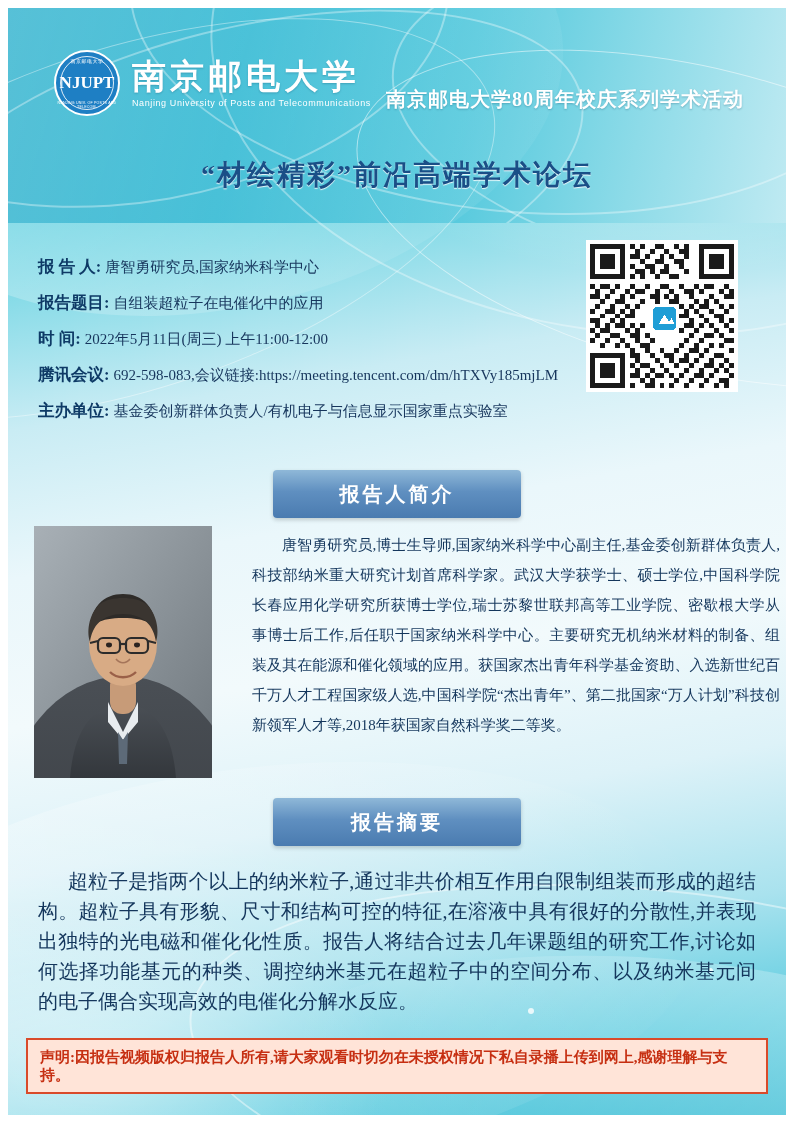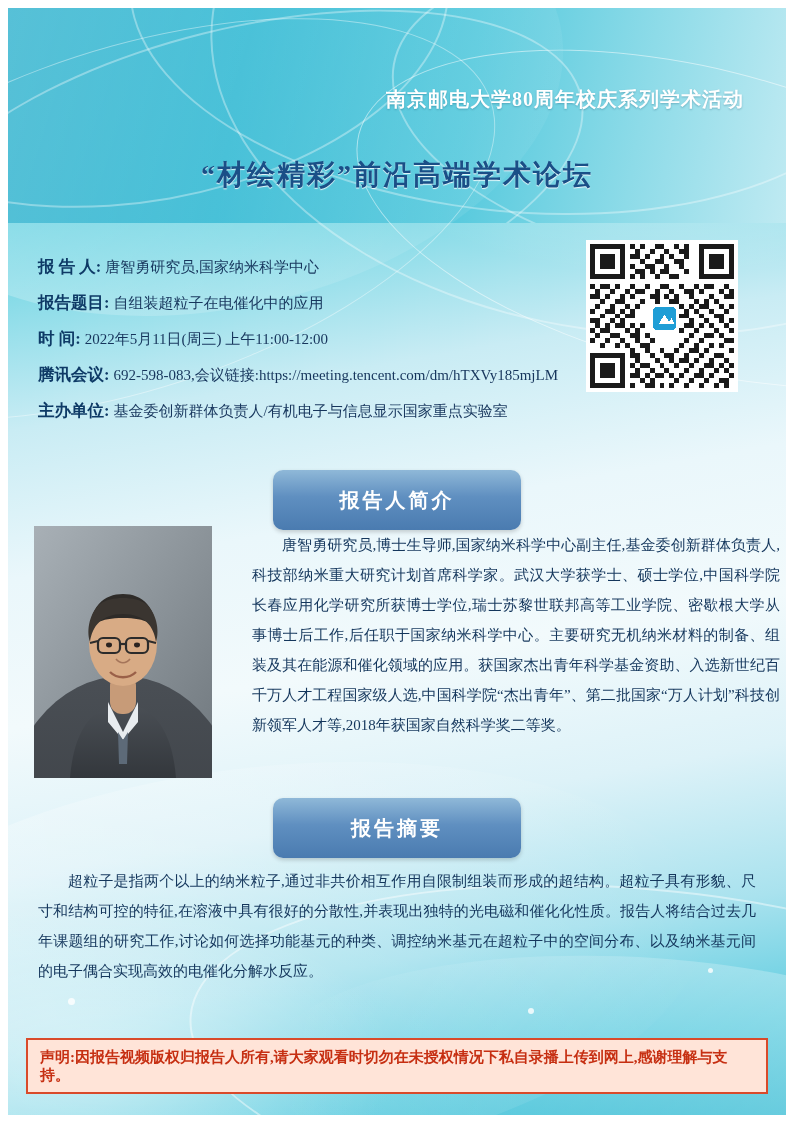--- a/index.html
+++ b/index.html
@@ -219,24 +219,24 @@
     background: #ffffff;
     padding: 4px;
     box-sizing: border-box;
     z-index: 6;
   }
   .qr svg { display: block; }
 
   
   .ribbon {
     position: absolute;
-    width: 248px; height: 60px;
+    width: 248px; height: 48px;
     left: 265px;
     background: linear-gradient(180deg, #8fb8d8 0%, #5f8fc0 45%, #4a7bb0 100%);
-    border-radius: 10px;
+    border-radius: 4px;
     box-shadow: 0 2px 4px rgba(0,0,0,0.18);
     display: flex; align-items: center; justify-content: center;
     z-index: 6;
   }
   .ribbon span {
     font-family: "Liberation Serif", serif;
     font-size: 20px;
     font-weight: bold;
     color: #ffffff;
     letter-spacing: 3px;
@@ -263,21 +263,21 @@
     text-align: justify;
     text-indent: 30px;
     z-index: 6;
     margin-left: 8px;
   }
   .abs-text {
     position: absolute;
     left: 30px; top: 858px;
     width: 718px;
     font-family: "Liberation Serif", serif;
-    font-size: 15px;
+    font-size: 20px;
     line-height: 30px;
     color: #14365c;
     text-align: justify;
     text-indent: 30px;
     z-index: 6;
   }
   .notice {
     position: absolute;
     left: 18px; top: 1030px;
     width: 742px;
@@ -314,20 +314,32 @@
     <div class="wave w3"></div>
     <div class="wave w4"></div>
     <div class="wave w5"></div>
     <div class="wave w6"></div>
     <div class="wave w7"></div>
     <div class="dot" style="left:60px; top:990px; width:7px; height:7px;"></div>
     <div class="dot" style="left:150px; top:1040px; width:5px; height:5px;"></div>
     <div class="dot" style="left:520px; top:1000px; width:6px; height:6px;"></div>
     <div class="dot" style="left:700px; top:960px; width:5px; height:5px;"></div>
 
+    <div class="logo-row">
+      <div class="crest">
+        <div class="crest-ring"></div>
+        <div class="crest-top">南京邮电大学</div>
+        <div class="crest-mid">NJUPT</div>
+        <div class="crest-bottom">NANJING UNIV. OF POSTS AND TELECOM.</div>
+      </div>
+      <div class="univ-names">
+        <div class="univ-cn">南京邮电大学</div>
+        <div class="univ-en">Nanjing University of Posts and Telecommunications</div>
+      </div>
+    </div>
 
     <div class="series-title">南京邮电大学80周年校庆系列学术活动</div>
     <div class="main-title">“材绘精彩”前沿高端学术论坛</div>
 
     <div class="info">
       <div class="info-row">
         <span class="info-label">报 告 人:</span>
         <span class="info-value">唐智勇研究员,国家纳米科学中心</span>
       </div>
       <div class="info-row">

